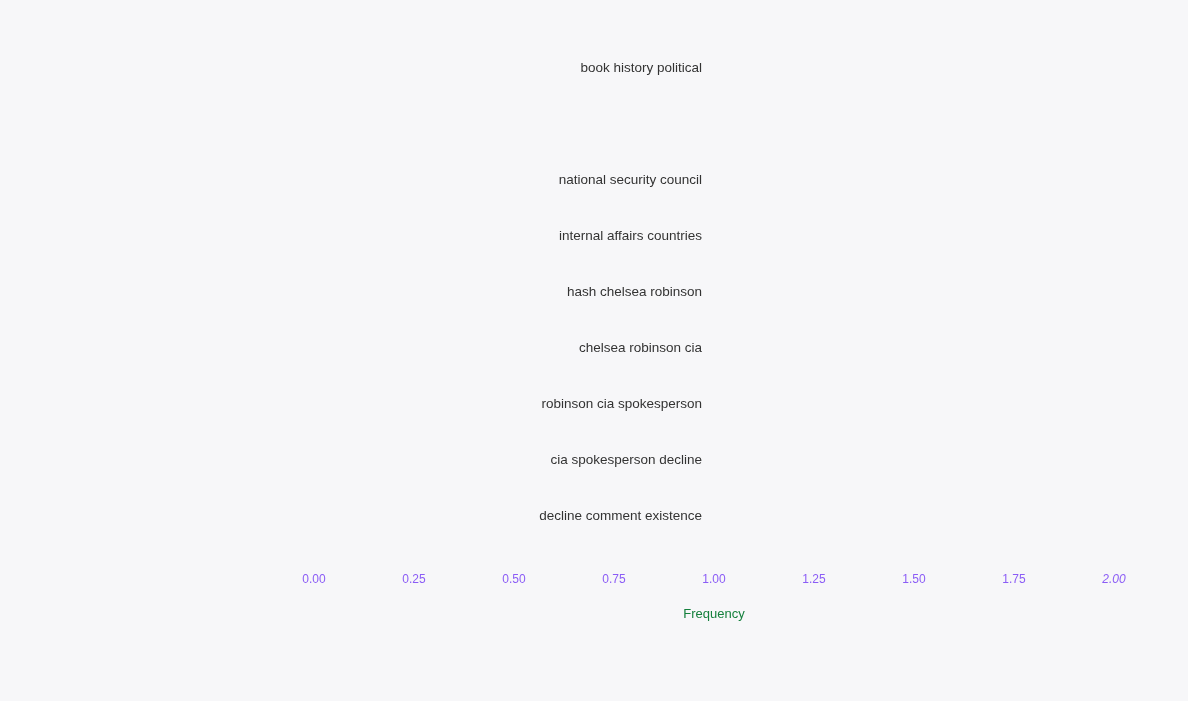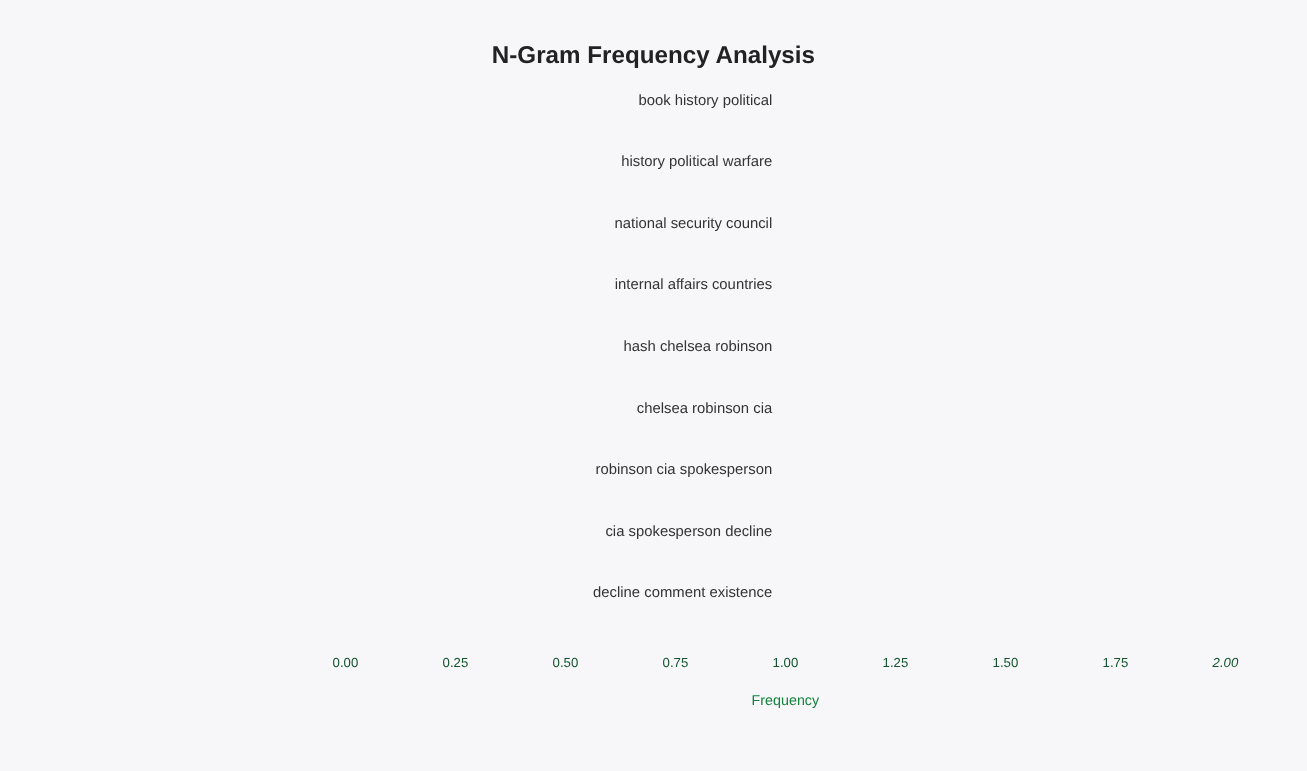--- a/index.html
+++ b/index.html
@@ -67,46 +67,44 @@
     }
     .x-axis {
       flex: 1;
       position: relative;
       height: 30px;
     }
     .x-tick {
       position: absolute;
       transform: translateX(-50%);
       font-size: 12px;
-      color: #14532d;
+      color: #8b5cf6;
       top: 0;
     }
     .x-label {
       text-align: center;
       font-size: 13px;
       color: #15803d;
       margin-top: 4px;
       padding-left: 240px;
     }
   </style>
 </head>
 <body>
 
 <div class="chart-container">
-  <div class="chart-title">N-Gram Frequency Analysis</div>
   <div class="chart-area" id="chart-area">
 
   <div class="bar-row">
         <div class="bar-label">book history political</div>
         <div class="bar-track">
           <div class="bar-fill bar-dark" style="width: 100%;"></div>
         </div>
       </div>
       <div class="bar-row">
-        <div class="bar-label">history political warfare</div>
         <div class="bar-track">
           <div class="bar-fill bar-dark" style="width: 100%;"></div>
         </div>
       </div>
       <div class="bar-row">
         <div class="bar-label">national security council</div>
         <div class="bar-track">
           <div class="bar-fill bar-dark" style="width: 100%;"></div>
         </div>
       </div>

